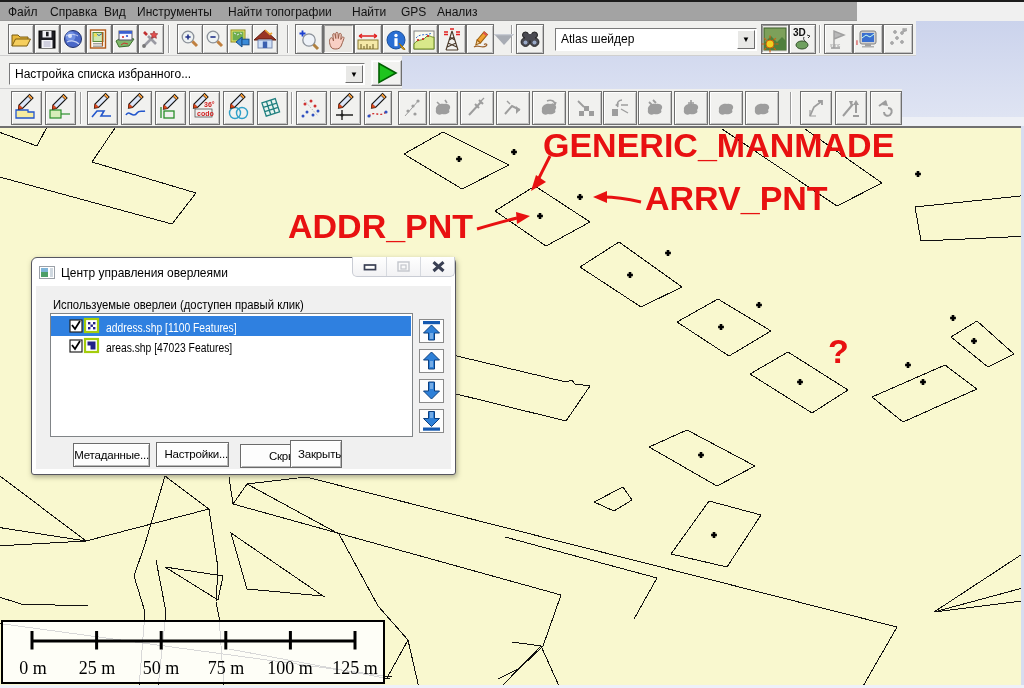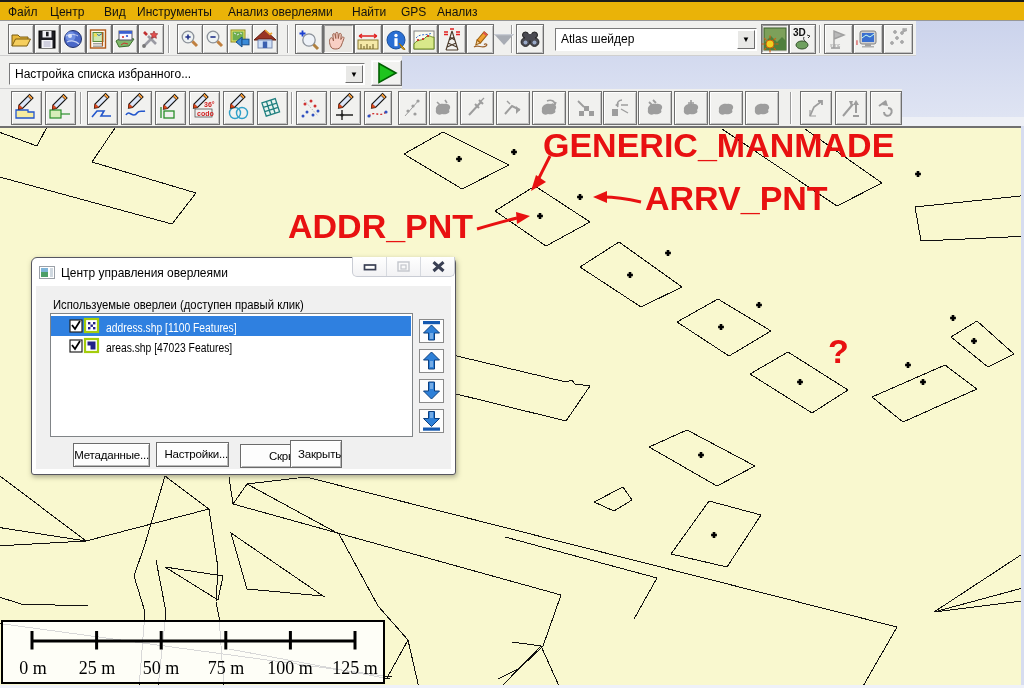--- a/index.html
+++ b/index.html
@@ -1,18 +1,18 @@
 <!DOCTYPE html>
 <html><head><meta charset="utf-8"><style>
 *{margin:0;padding:0;box-sizing:border-box}
 html,body{width:1024px;height:688px;overflow:hidden}
 body{position:relative;font-family:"Liberation Sans",sans-serif;background:#f0f0f0}
 
 #topline{position:absolute;left:0;top:0;width:1024px;height:2px;background:#1c1c1c}
-#menubar{position:absolute;left:0;top:2px;width:1024px;height:19px;background:#eab308;border-bottom:1px solid #979797;font-size:12px;color:#111}
+#menubar{position:absolute;left:0;top:2px;width:857px;height:19px;background:#a3a3a3;border-bottom:1px solid #979797;font-size:12px;color:#111}
 #menubar span{position:absolute;top:3px}
 
 #tbback{position:absolute;left:0;top:21px;width:1024px;height:96px;background:linear-gradient(#cbd3ec,#dfe4f3)}
 #tbstrip{position:absolute;left:902px;top:117px;width:122px;height:9px;background:#eef0f6}
 #row1{position:absolute;left:0;top:21px;width:1024px;height:35px}
 #row1g{position:absolute;left:0;top:0;width:916px;height:35px;background:#f0f0ee;border-bottom:1px solid #cfcfcf}
 #row2{position:absolute;left:0;top:56px;width:1024px;height:33px}
 #row2g{position:absolute;left:0;top:0;width:402px;height:33px;background:#f0f0ee;border-bottom:1px solid #cfcfcf}
 #row3{position:absolute;left:0;top:89px;width:1024px;height:37px}
 #row3g{position:absolute;left:0;top:0;width:902px;height:37px;background:#f0f0ee}
@@ -31,24 +31,24 @@
 .capbtns{position:absolute;left:320px;top:-1px;width:103px;height:20px;background:linear-gradient(#fff,#f2f2f4);border:1px solid #c9ccd4;border-top:none;border-radius:0 0 5px 5px;display:flex}
 .capbtn{flex:1;position:relative;border-right:1px solid #d6d9df}
 .capbtn:last-child{border-right:none}
 .winbtn{position:absolute;background:#fdfdfd;border:1px solid #6b6b6b;box-shadow:inset 1px 1px 0 #fff,inset -1px -1px 0 #b9b9b9;font-size:11.5px;letter-spacing:-0.2px;color:#000;text-align:right}
 .arrbtn{position:absolute;left:383px;width:25px;height:24px;background:#fdfdfd;border:1px solid #8a8a8a;padding:0}
 .arrbtn svg{display:block;margin:0 auto}
 </style></head><body>
 <div id="topline"></div>
 <div id="menubar">
  <span style="left:8px">Файл</span>
- <span style="left:50px">Центр</span>
+ <span style="left:50px">Справка</span>
  <span style="left:104px">Вид</span>
  <span style="left:137px">Инструменты</span>
- <span style="left:228px">Анализ оверлеями</span>
+ <span style="left:228px">Найти топографии</span>
  <span style="left:352px">Найти</span>
  <span style="left:401px">GPS</span>
  <span style="left:437px">Анализ</span>
 </div>
 <div id="tbback"></div>
 <div id="tbstrip"></div>
 <div id="row1">
     <div id="row1g"></div>
     <svg width="916" height="35" style="position:absolute">
       <rect x="8.5" y="3.5" width="25" height="29" fill="#f1f1ef" stroke="#6f6f6f"></rect>

